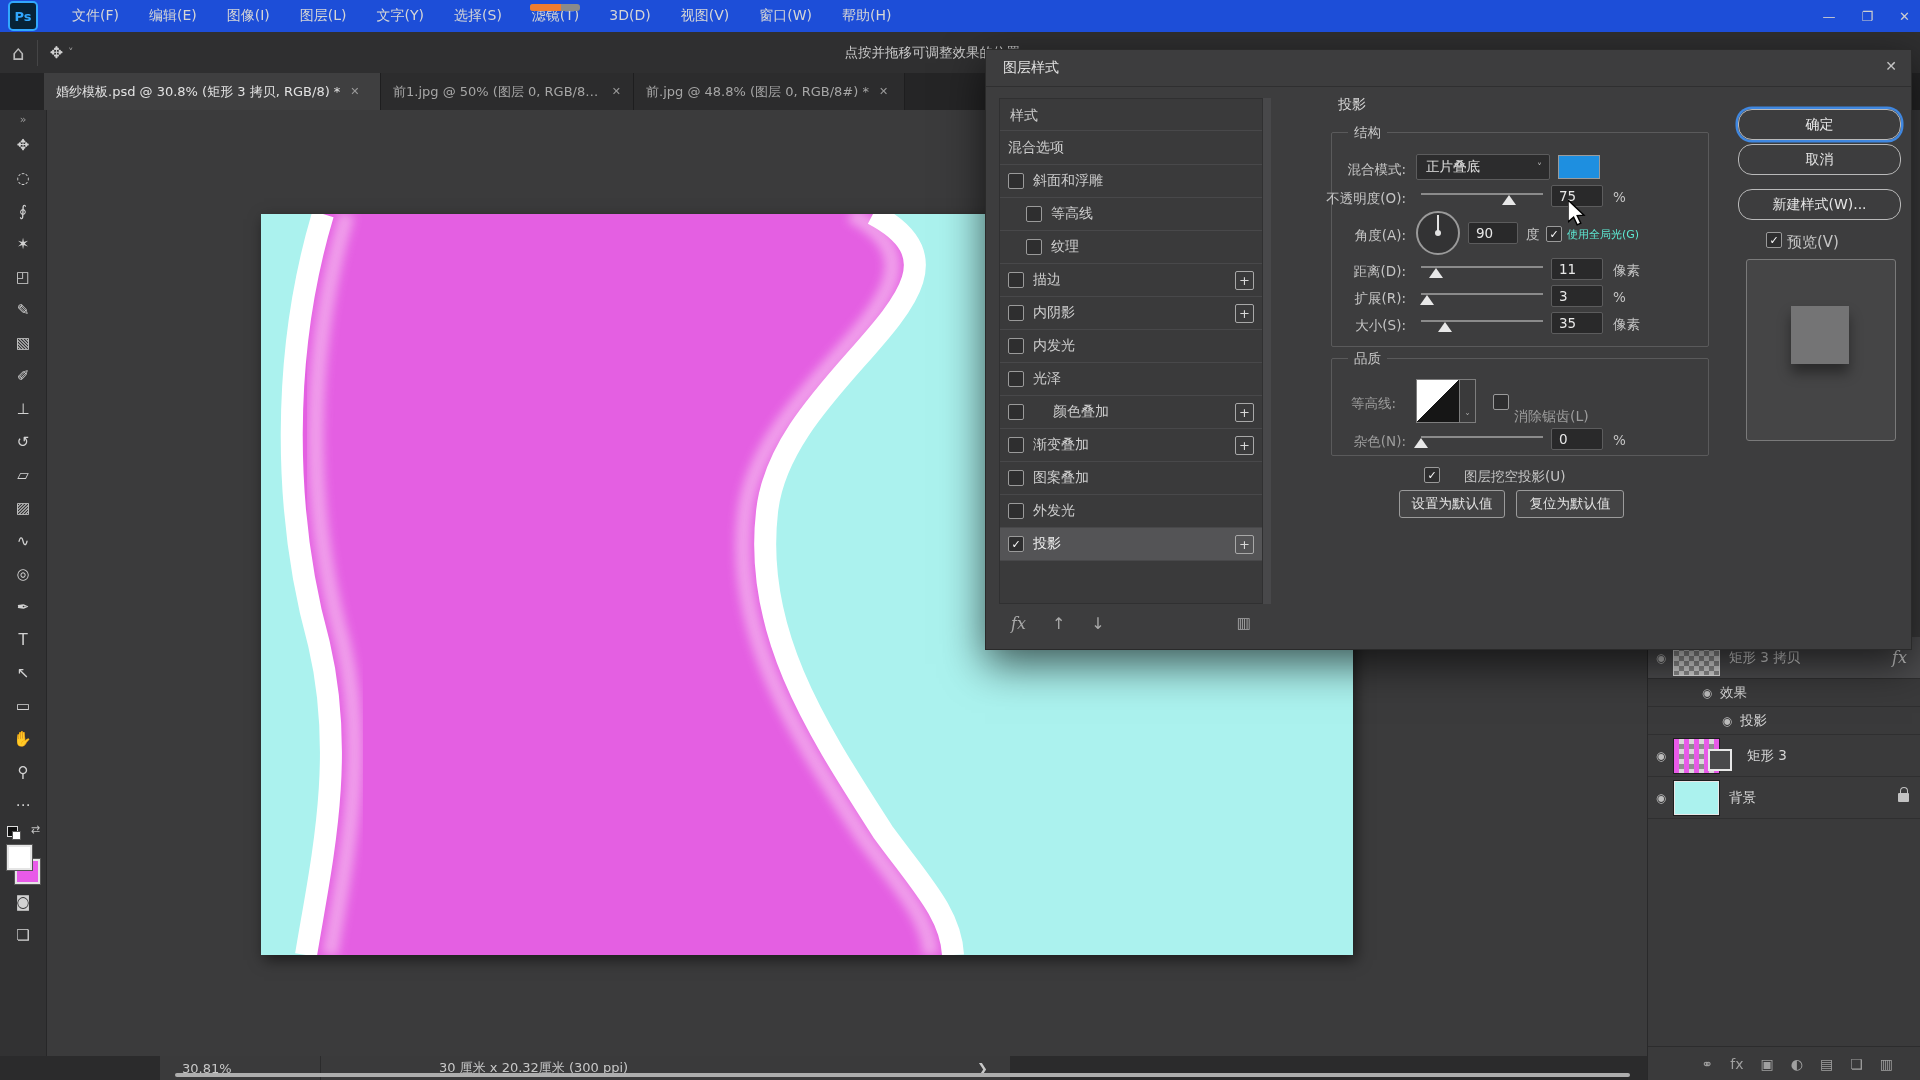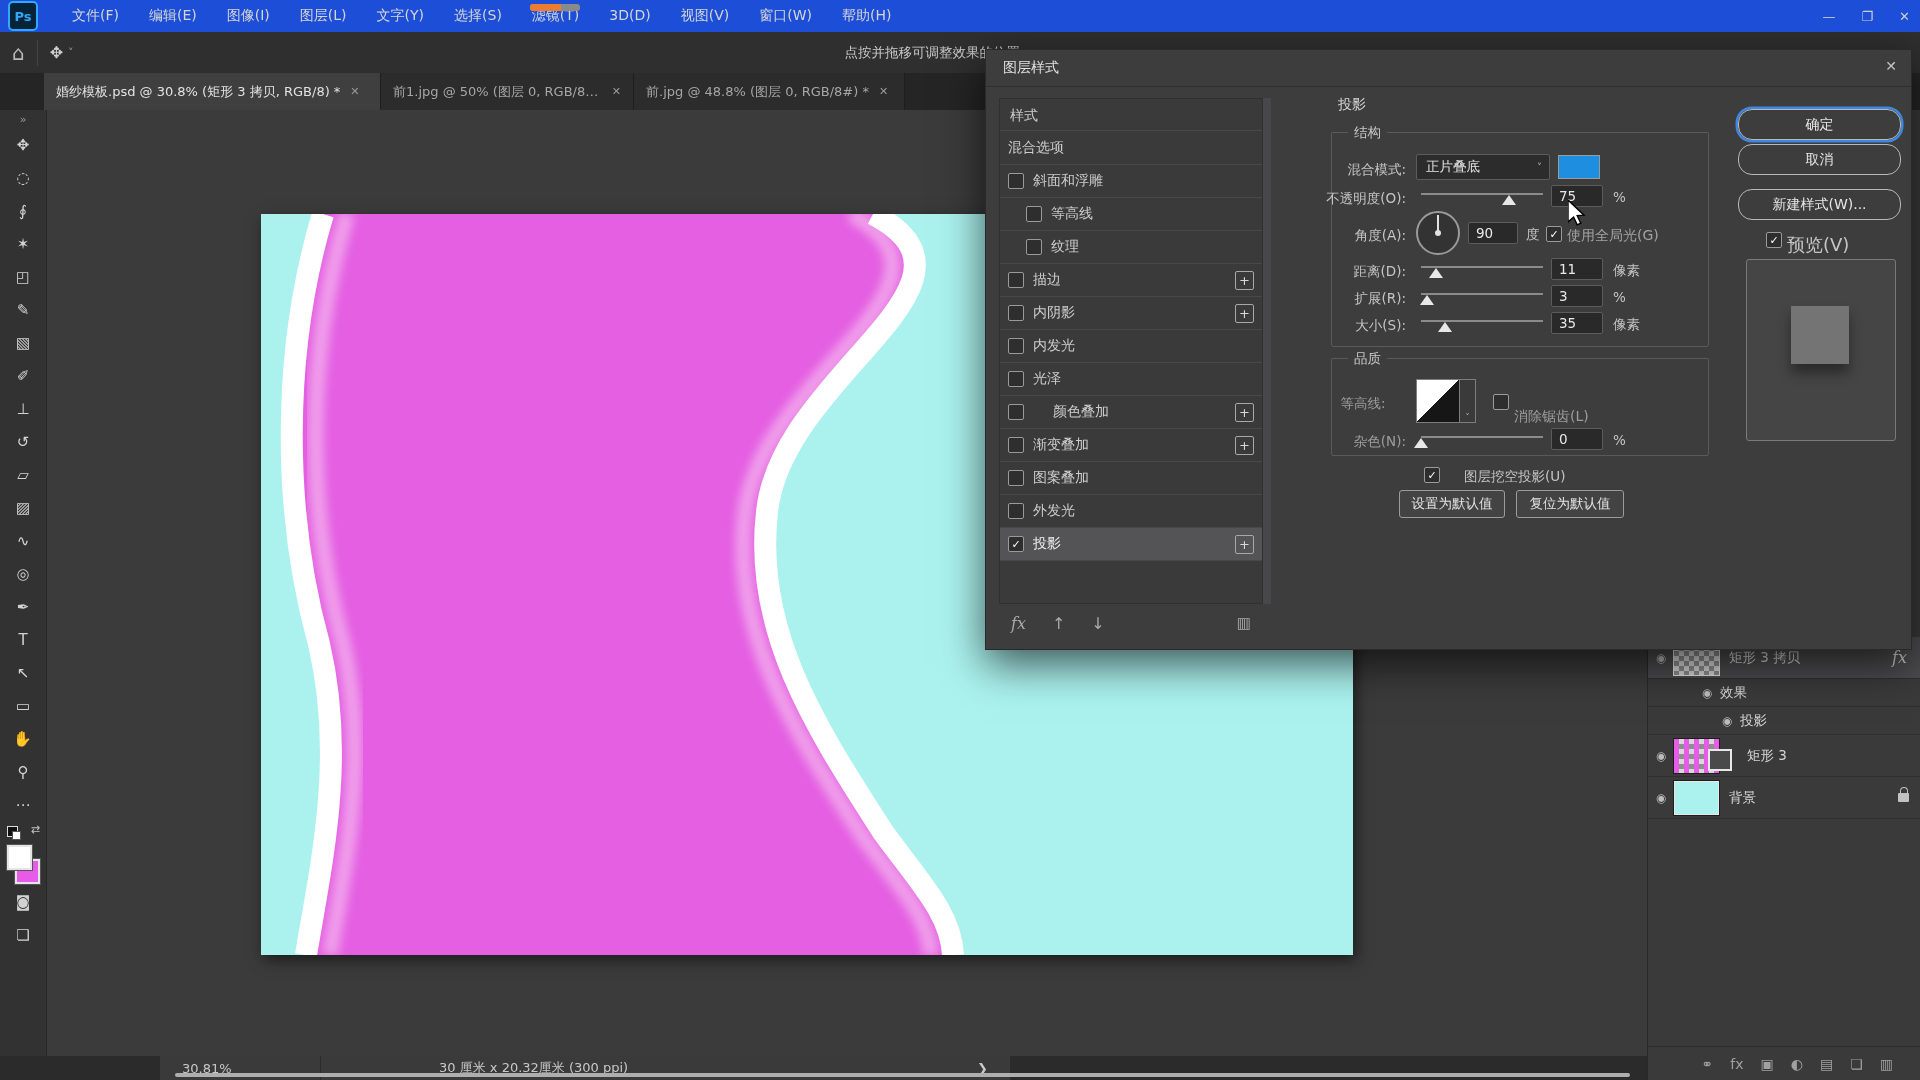--- a/index.html
+++ b/index.html
@@ -426,21 +426,21 @@
         <span class="sl-h" style="left:72%;"></span>
       </div>
     <div class="field" style="left:565px;top:135px;width:52px;height:22px;">75</div>
     <div class="unit" style="left:627px;top:139px;">%</div>
 
     <div class="flabel" style="left:334px;top:177px;">角度(A):</div>
     <div class="dial" style="left:430px;top:161px;"></div>
     <div class="field" style="left:482px;top:172px;width:50px;height:22px;">90</div>
     <div class="unit" style="left:540px;top:176px;">度</div>
     <span class="cb" style="position:absolute;left:560px;top:176px;">✓</span>
-    <div class="ab" style="left:581px;top:177px;font-size:14px;color:#a3a3a3;">使用全局光(G)</div>
+    <div class="ab" style="left:581px;top:177px;font-size:11px;color:#5eead4;">使用全局光(G)</div>
 
     <div class="flabel" style="left:334px;top:213px;">距离(D):</div>
     <div class="slider" style="left:435px;top:214px;width:122px;">
         <span class="trk"></span>
         <span class="sl-h" style="left:12%;"></span>
       </div>
     <div class="field" style="left:565px;top:208px;width:52px;height:22px;">11</div>
     <div class="unit" style="left:627px;top:212px;">像素</div>
 
     <div class="flabel" style="left:334px;top:240px;">扩展(R):</div>
@@ -455,21 +455,21 @@
     <div class="slider" style="left:435px;top:268px;width:122px;">
         <span class="trk"></span>
         <span class="sl-h" style="left:20%;"></span>
       </div>
     <div class="field" style="left:565px;top:262px;width:52px;height:22px;">35</div>
     <div class="unit" style="left:627px;top:266px;">像素</div>
 
     <div class="fieldset" style="left:345px;top:308px;width:376px;height:96px;">
       <span class="leg">品质</span>
     </div>
-    <div class="flabel dim" style="left:334px;top:345px;text-align:center;">等高线:</div>
+    <div class="flabel dim" style="left:324px;top:345px;">等高线:</div>
     <div class="contour" style="left:430px;top:329px;"></div>
     <div class="contour-dd" style="left:474px;top:329px;">˅</div>
     <span class="cb" style="position:absolute;left:507px;top:344px;"></span>
     <div class="ab dim" style="left:528px;top:358px;font-size:14px;">消除锯齿(L)</div>
     <div class="flabel dim" style="left:334px;top:383px;">杂色(N):</div>
     <div class="slider" style="left:435px;top:384px;width:122px;">
         <span class="trk"></span>
         <span class="sl-h" style="left:0%;"></span>
       </div>
     <div class="field" style="left:565px;top:378px;width:52px;height:22px;">0</div>
@@ -477,21 +477,21 @@
 
     <span class="cb" style="position:absolute;left:438px;top:417px;">✓</span>
     <div class="ab" style="left:478px;top:418px;font-size:13.5px;color:#c5c5c5;">图层挖空投影(U)</div>
     <div class="dbtn" style="left:413px;top:440px;width:104px;height:26px;">设置为默认值</div>
     <div class="dbtn" style="left:530px;top:440px;width:106px;height:26px;">复位为默认值</div>
 
     <div class="pill ok" style="top:59px;">确定</div>
     <div class="pill" style="top:94px;">取消</div>
     <div class="pill" style="top:139px;">新建样式(W)...</div>
     <span class="cb" style="position:absolute;left:780px;top:182px;">✓</span>
-    <div class="ab" style="left:801px;top:183px;font-size:18px;color:#c5c5c5;">预览(V)</div>
+    <div class="ab" style="left:801px;top:183px;font-size:15px;color:#c5c5c5;">预览(V)</div>
     <div class="pvwell">
       <div class="pvsq"></div>
     </div>
   </div>
 
   <svg class="ab cursor" style="left:1568px;top:200px;" width="24" height="26" viewBox="0 0 12 13">
     <polygon points="0,0 0,11 2.8,8.6 4.6,12.4 6.4,11.6 4.6,7.8 8,7.6" fill="#ffffff" stroke="#000000" stroke-width="0.7"></polygon>
   </svg>
 
 </div>

